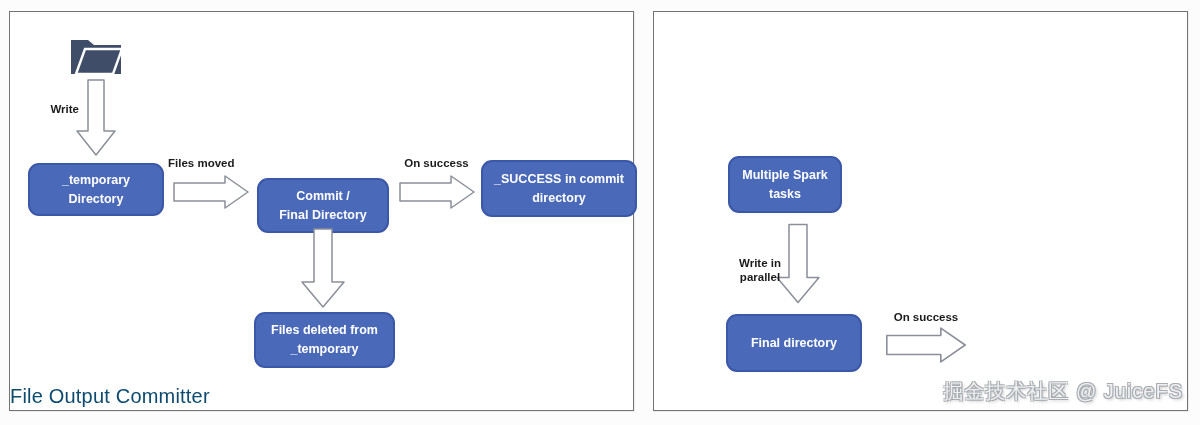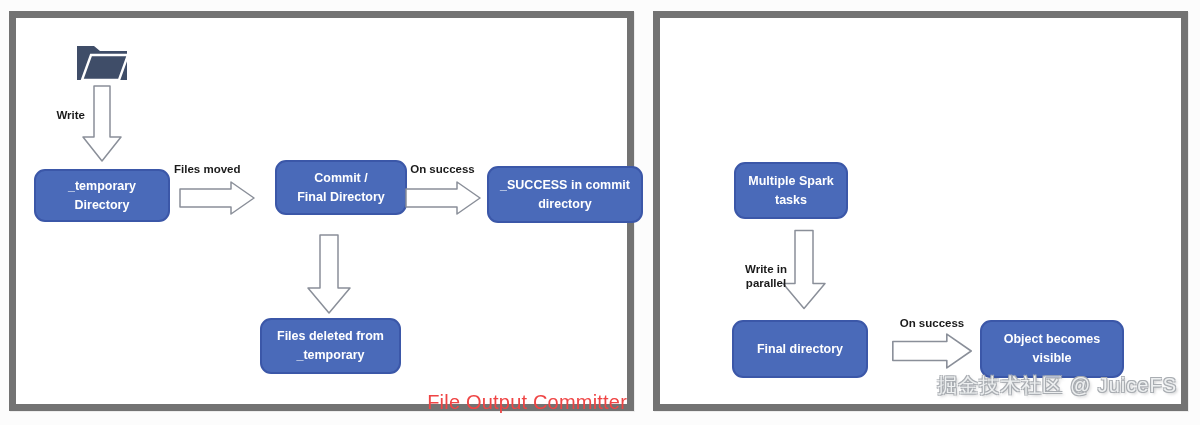--- a/index.html
+++ b/index.html
@@ -5,21 +5,21 @@
   * { margin: 0; padding: 0; box-sizing: border-box; }
   html, body {
     width: 1200px; height: 425px;
     background: #fcfcfc;
     font-family: "Liberation Sans", "DejaVu Sans", sans-serif;
     overflow: hidden;
   }
   .panel {
     position: absolute;
     background: #ffffff;
-    border: 7px solid #737373;
+    border: 1px solid #737373;
     box-shadow: 1px 1px 0 rgba(0,0,0,0.06);
   }
   #panel-left  { left: 9px;   top: 11px; width: 625px; height: 400px; }
   #panel-right { left: 653px; top: 11px; width: 535px; height: 400px; }
 
   .node {
     position: absolute;
     background: #4a6ab9;
     border: 2px solid #3b57a8;
     border-radius: 11px;
@@ -40,23 +40,23 @@
     font-size: 11.5px;
     font-weight: 700;
     line-height: 1.2;
     white-space: pre-line;
   }
   .arrow { position: absolute; }
   .caption {
     position: absolute;
     left: 0; top: 373px;
     width: 100%;
-    text-align: right;
+    text-align: left;
     font-size: 20px;
-    color: #ef4444;
+    color: #0c4a6e;
     letter-spacing: 0.2px;
   }
   .watermark {
     position: absolute;
     right: 4px; bottom: 5px;
     font-size: 20px;
     letter-spacing: 1px;
     color: #eef0f1;
     text-shadow:
       -1px -1px 0 #a9adb2,
@@ -85,21 +85,21 @@
   <div class="small-label" style="left:37px; top:91px; width:32px; text-align:right;">Write</div>
 
   <div class="node" style="left:18px; top:151px; width:136px; height:53px;">_temporary
 Directory</div>
 
   <div class="small-label" style="left:158px; top:145px; width:85px; ">Files moved</div>
   <svg class="arrow" style="left:163px; top:163px;" width="76" height="34" viewBox="0 0 76 34">
     <path d="M1,8 H52 V1 L75,17 L52,33 V26 H1 Z" fill="#ffffff" stroke="#8a8f99" stroke-width="1.5" stroke-linejoin="round"></path>
   </svg>
 
-  <div class="node" style="left:247px; top:142px; width:132px; height:55px;margin-left:12px;">Commit /
+  <div class="node" style="left:247px; top:166px; width:132px; height:55px;">Commit /
 Final Directory</div>
 
   <div class="small-label" style="left:386px; top:145px; width:81px; text-align:center;">On success</div>
   <svg class="arrow" style="left:389px; top:163px;" width="76" height="34" viewBox="0 0 76 34">
     <path d="M1,8 H52 V1 L75,17 L52,33 V26 H1 Z" fill="#ffffff" stroke="#8a8f99" stroke-width="1.5" stroke-linejoin="round"></path>
   </svg>
 
   <div class="node" style="left:471px; top:148px; width:156px; height:57px;">_SUCCESS in commit
 directory</div>
 
@@ -123,17 +123,15 @@
   <div class="small-label" style="left:84px; top:245px; width:44px; text-align:center;">Write in
 parallel</div>
 
   <div class="node" style="left:72px; top:302px; width:136px; height:58px;">Final directory</div>
 
   <div class="small-label" style="left:230px; top:299px; width:84px; text-align:center;">On success</div>
   <svg class="arrow" style="left:230px; top:315px;" width="84" height="36" viewBox="0 0 76 34">
     <path d="M1,8 H52 V1 L75,17 L52,33 V26 H1 Z" fill="#ffffff" stroke="#8a8f99" stroke-width="1.5" stroke-linejoin="round"></path>
   </svg>
 
-  <div class="node" style="left:320px; top:302px; width:144px; height:58px;">Object becomes
-visible</div>
 
   <div class="watermark">掘金技术社区 @ JuiceFS</div>
 </div>
 
 </body></html>

